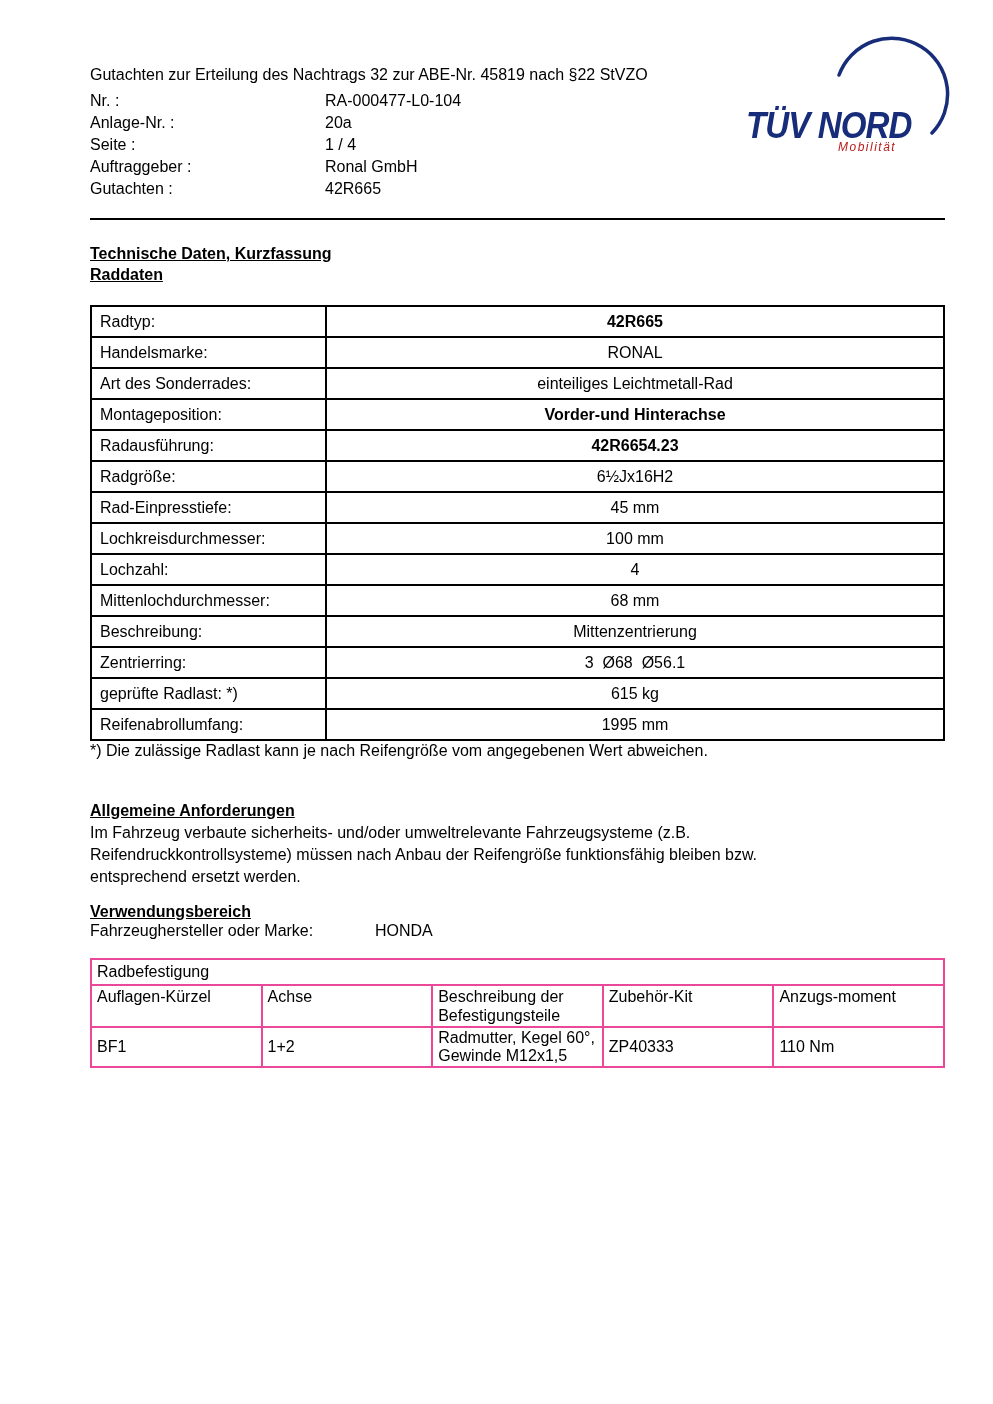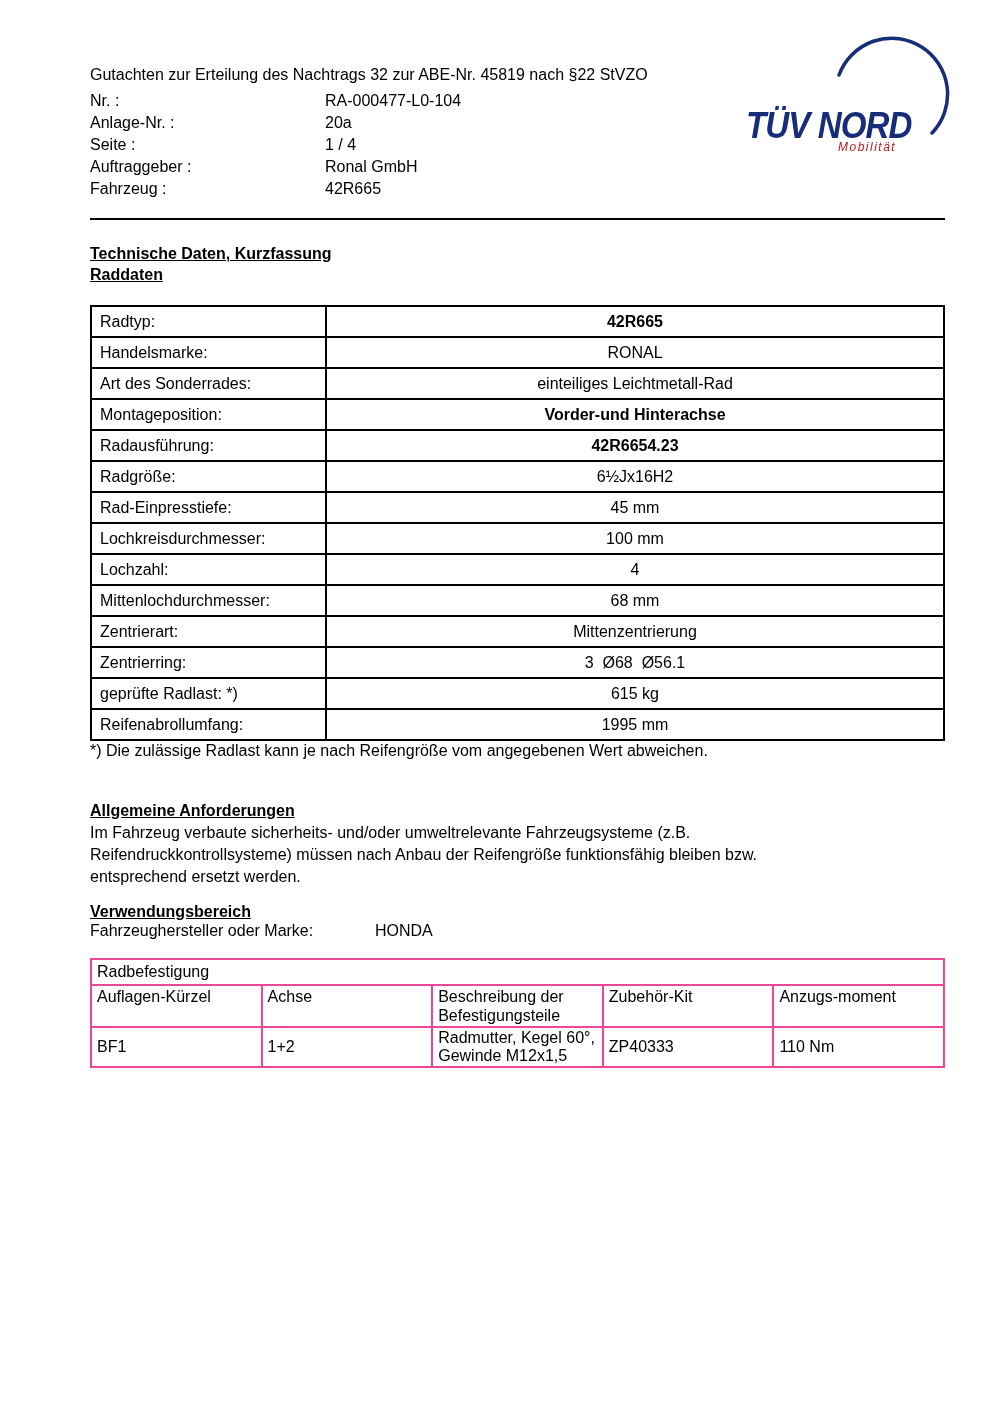--- a/index.html
+++ b/index.html
@@ -102,21 +102,21 @@
       </div>
       <div class="meta-row">
         <span class="meta-label">Seite :</span>
         <span class="meta-value">1 / 4</span>
       </div>
       <div class="meta-row">
         <span class="meta-label">Auftraggeber :</span>
         <span class="meta-value">Ronal GmbH</span>
       </div>
       <div class="meta-row">
-        <span class="meta-label">Fahrzeug :</span>
+        <span class="meta-label">Gutachten :</span>
         <span class="meta-value">42R665</span>
       </div>
     </div>
 
     <div class="logo">
       <svg width="212" height="140" viewBox="0 0 212 140">
         <path d="M 97 39 A 56 56 0 1 1 190 97" fill="none" stroke="#172d7a" stroke-width="3.5" stroke-linecap="round"></path>
       </svg>
       <div class="logo-brand" style="color:#172d7a;">TÜV NORD</div>
       <div class="logo-tagline">Mobilität</div>
@@ -165,21 +165,21 @@
         </tr>
         <tr>
           <td class="lbl">Lochzahl:</td>
           <td class="val">4</td>
         </tr>
         <tr>
           <td class="lbl">Mittenlochdurchmesser:</td>
           <td class="val">68 mm</td>
         </tr>
         <tr>
-          <td class="lbl">Zentrierart:</td>
+          <td class="lbl">Beschreibung:</td>
           <td class="val">Mittenzentrierung</td>
         </tr>
         <tr>
           <td class="lbl">Zentrierring:</td>
           <td class="val">3  Ø68  Ø56.1</td>
         </tr>
         <tr>
           <td class="lbl">geprüfte Radlast: *)</td>
           <td class="val">615 kg</td>
         </tr>

